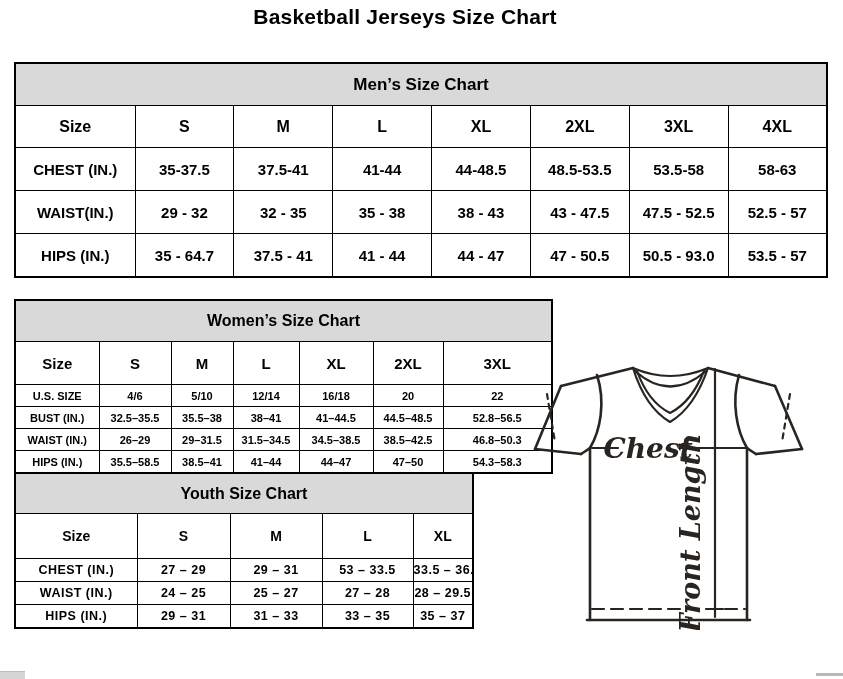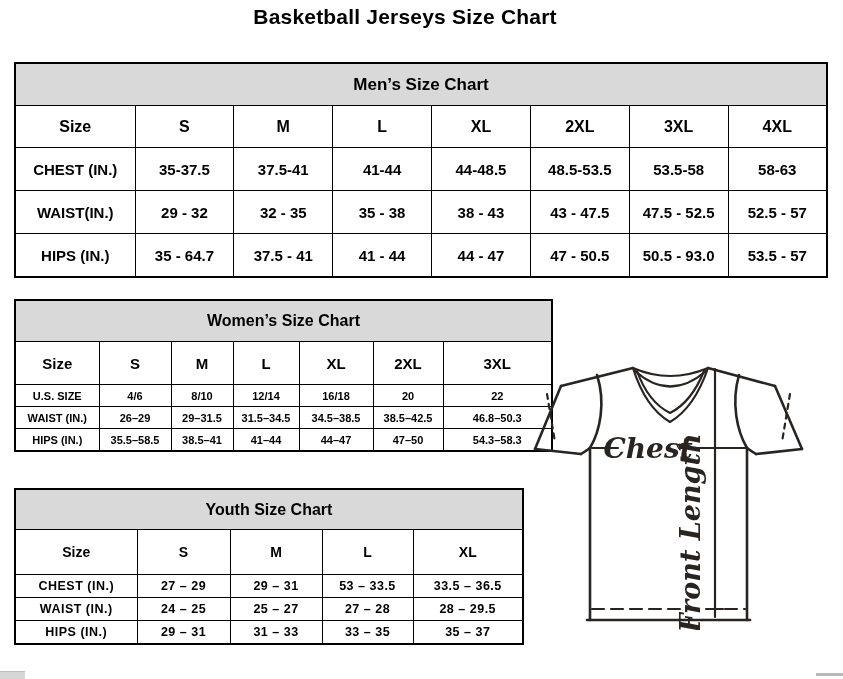--- a/index.html
+++ b/index.html
@@ -22,21 +22,21 @@
   .mens{left:14px;top:62px;width:814px;}
   .mens .band{font-size:17px;height:41px;}
   .mens .hdr td{font-size:16px;font-weight:bold;height:41px;}
   .mens .row td{font-size:15px;font-weight:bold;height:42px;}
   
   .womens{left:14px;top:299px;width:539px;padding-left:20px;}
   .womens .band{font-size:16px;height:40px;}
   .womens .hdr td{font-size:15px;font-weight:bold;height:42px;}
   .womens .row td{font-size:11px;font-weight:bold;height:21px;margin-top:8px;}
   
-  .youth{left:14px;top:488px;width:510px;border-radius:7px;}
+  .youth{left:14px;top:472px;width:460px;border-radius:7px;}
   .youth .band{font-size:16px;height:39px;}
   .youth .hdr td{font-size:14px;font-weight:bold;height:44px;}
   .youth .row td{font-size:12.5px;font-weight:bold;height:22px;letter-spacing:0.5px;}
   
   .jersey{position:absolute;left:528px;top:358px;width:282px;height:272px;}
   .jersey svg{display:block;width:100%;height:100%;}
   .jersey path,.jersey line{fill:none;stroke:#2a2421;stroke-width:2.6;stroke-linecap:round;stroke-linejoin:round;}
   .jersey .thin{stroke-width:2.2;}
   .jersey text{
     fill:#2a2421;font-family:"DejaVu Serif","Liberation Serif",serif;
@@ -128,25 +128,34 @@
     <td>S</td>
     <td>M</td>
     <td>L</td>
     <td>XL</td>
     <td>2XL</td>
     <td>3XL</td>
   </tr>
   <tr class="row">
     <td>U.S. SIZE</td>
     <td>4/6</td>
-    <td>8/10</td>
+    <td>5/10</td>
     <td>12/14</td>
     <td>16/18</td>
     <td>20</td>
     <td>22</td>
+  </tr>
+  <tr class="row">
+    <td>BUST (IN.)</td>
+    <td>32.5–35.5</td>
+    <td>35.5–38</td>
+    <td>38–41</td>
+    <td>41–44.5</td>
+    <td>44.5–48.5</td>
+    <td>52.8–56.5</td>
   </tr>
   <tr class="row">
     <td>WAIST (IN.)</td>
     <td>26–29</td>
     <td>29–31.5</td>
     <td>31.5–34.5</td>
     <td>34.5–38.5</td>
     <td>38.5–42.5</td>
     <td>46.8–50.3</td>
   </tr>

